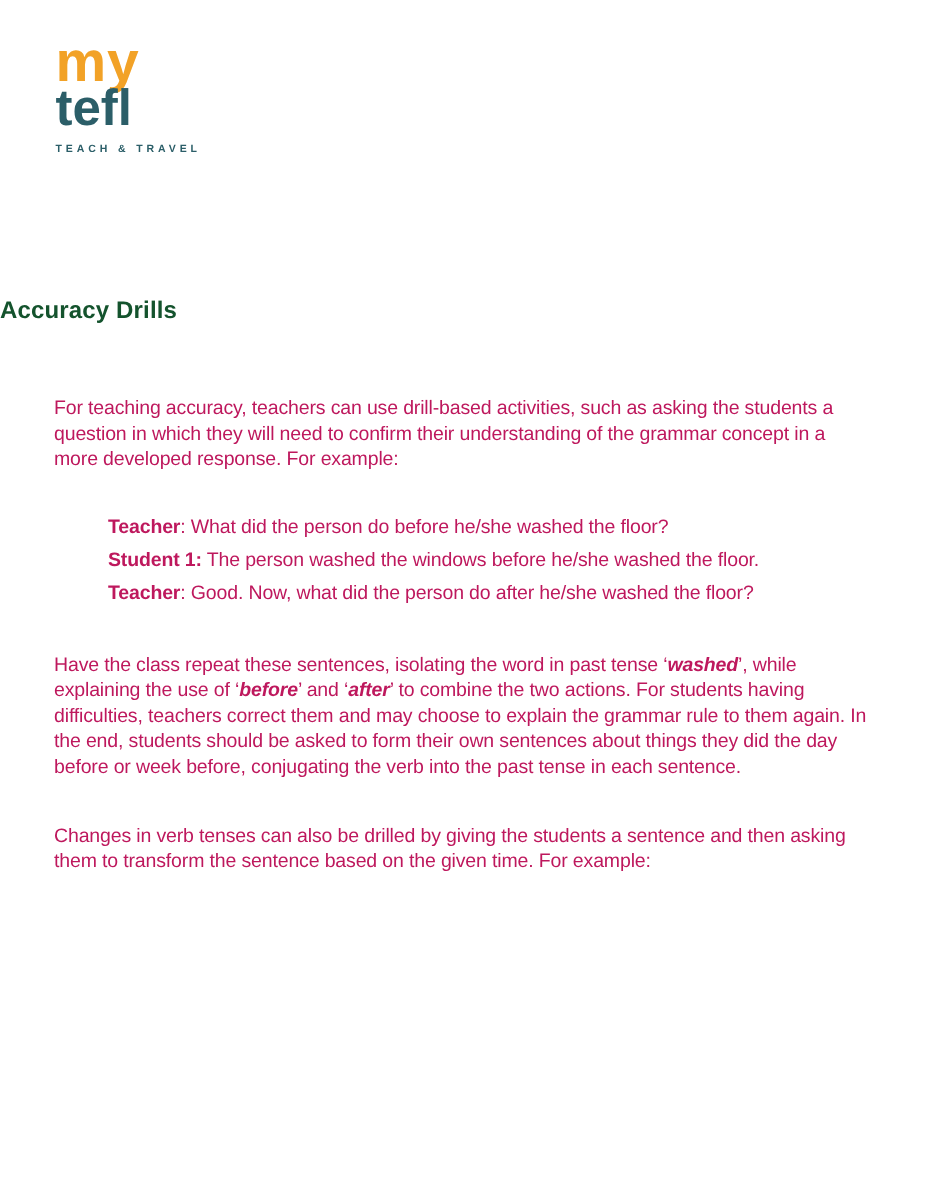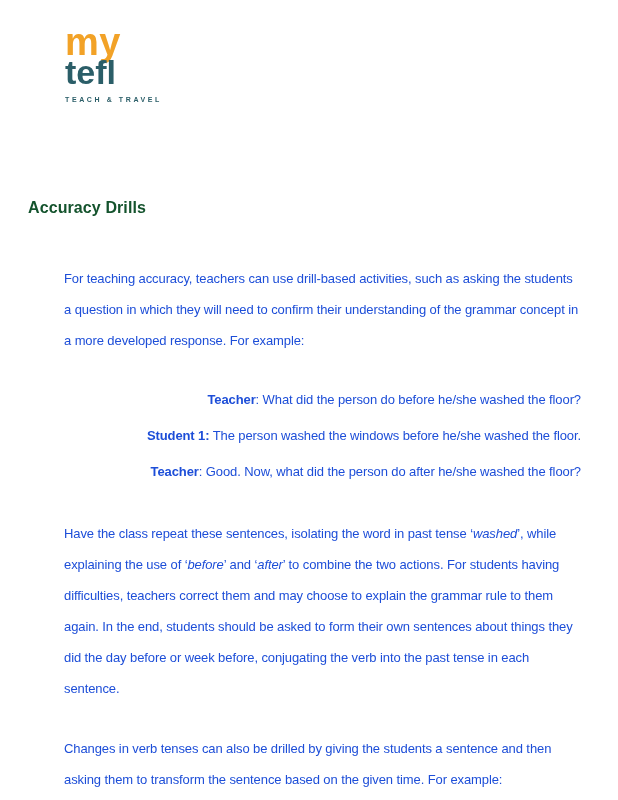--- a/index.html
+++ b/index.html
@@ -8,21 +8,20 @@
     background: #ffffff;
   }
   .page {
     position: relative;
     width: 618px;
     height: 800px;
     background: #ffffff;
     overflow: hidden;
     font-family: "Liberation Sans", sans-serif;
     box-sizing: border-box;
-    padding-left: 28px;
   }
   
   .logo {
     margin: 30px 0 0 37px;
     display: inline-block;
   }
   .logo-my {
     font-size: 38px;
     font-weight: 700;
     line-height: 25px;
@@ -50,33 +49,33 @@
     margin: 93px 0 6px 0;
     text-align: left;
     font-size: 16px;
     font-weight: 700;
     color: #14532d;
     letter-spacing: 0.1px;
   }
   
   .doc-body {
     margin: 0 37px 0 36px;
-    color: #1d4ed8;
+    color: #be185d;
     font-size: 13px;
     letter-spacing: -0.1px;
-    line-height: 31px;
+    line-height: 17px;
   }
   .para { margin: 0; }
   .para-intro   { margin-top: 46px; }
-  .dialogue     { margin-top: 28px; padding-left: 36px; text-align: right; }
+  .dialogue     { margin-top: 28px; padding-left: 36px; }
   .dialogue-line { margin: 0 0 5px 0; }
   .para-grammar { margin-top: 31px; }
   .para-transform { margin-top: 29px; }
   .seg-b { font-weight: 700; }
-  .seg-i { font-style: italic; }
+  .seg-i { font-style: italic; font-weight: bold; }
 </style>
 </head>
 <body>
 
 <div class="page">
 
   <div class="logo">
     <div class="logo-my">my</div>
     <div class="logo-tefl">tefl</div>
     <div class="logo-tagline">TEACH &amp; TRAVEL</div>

